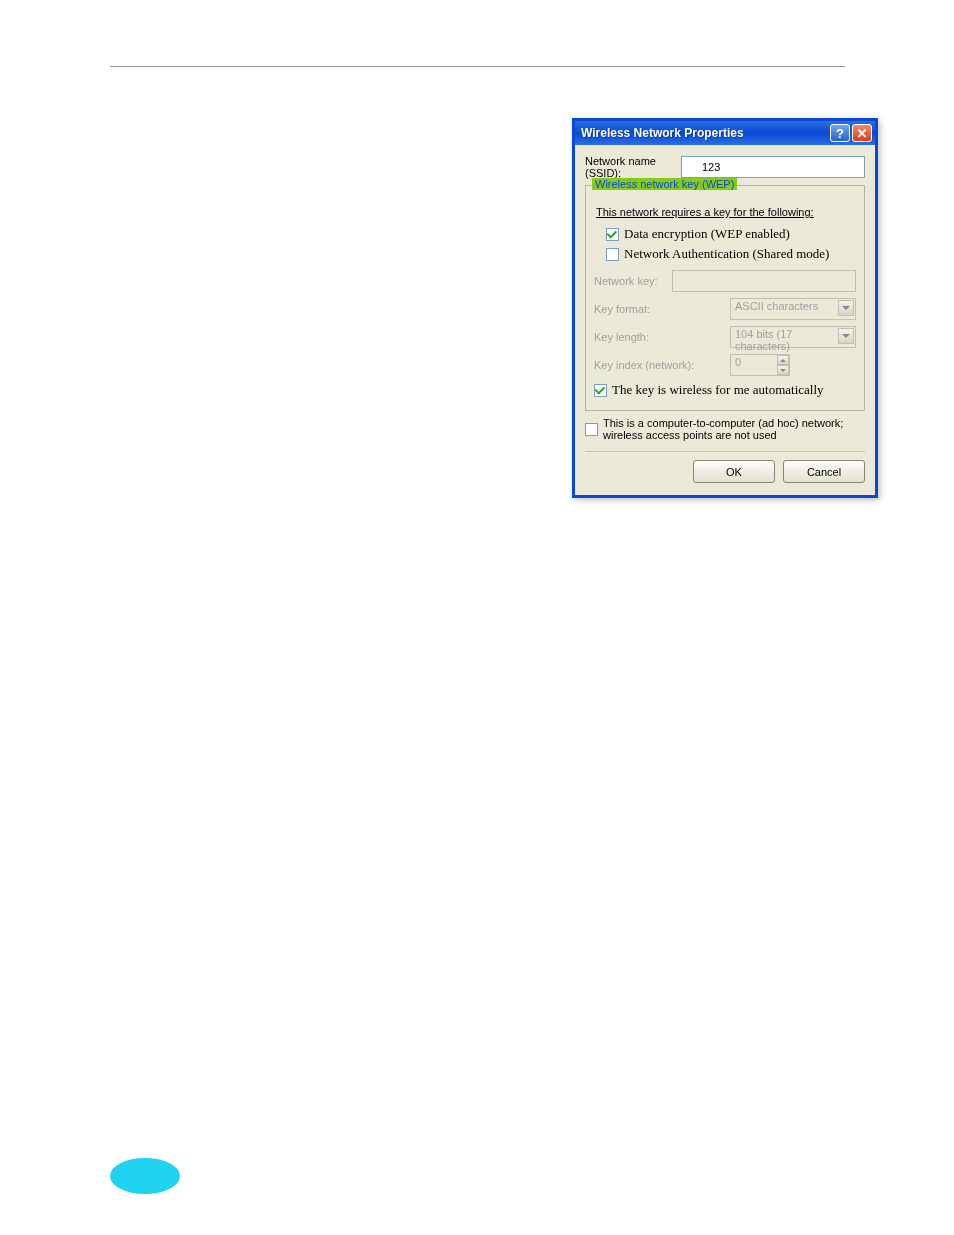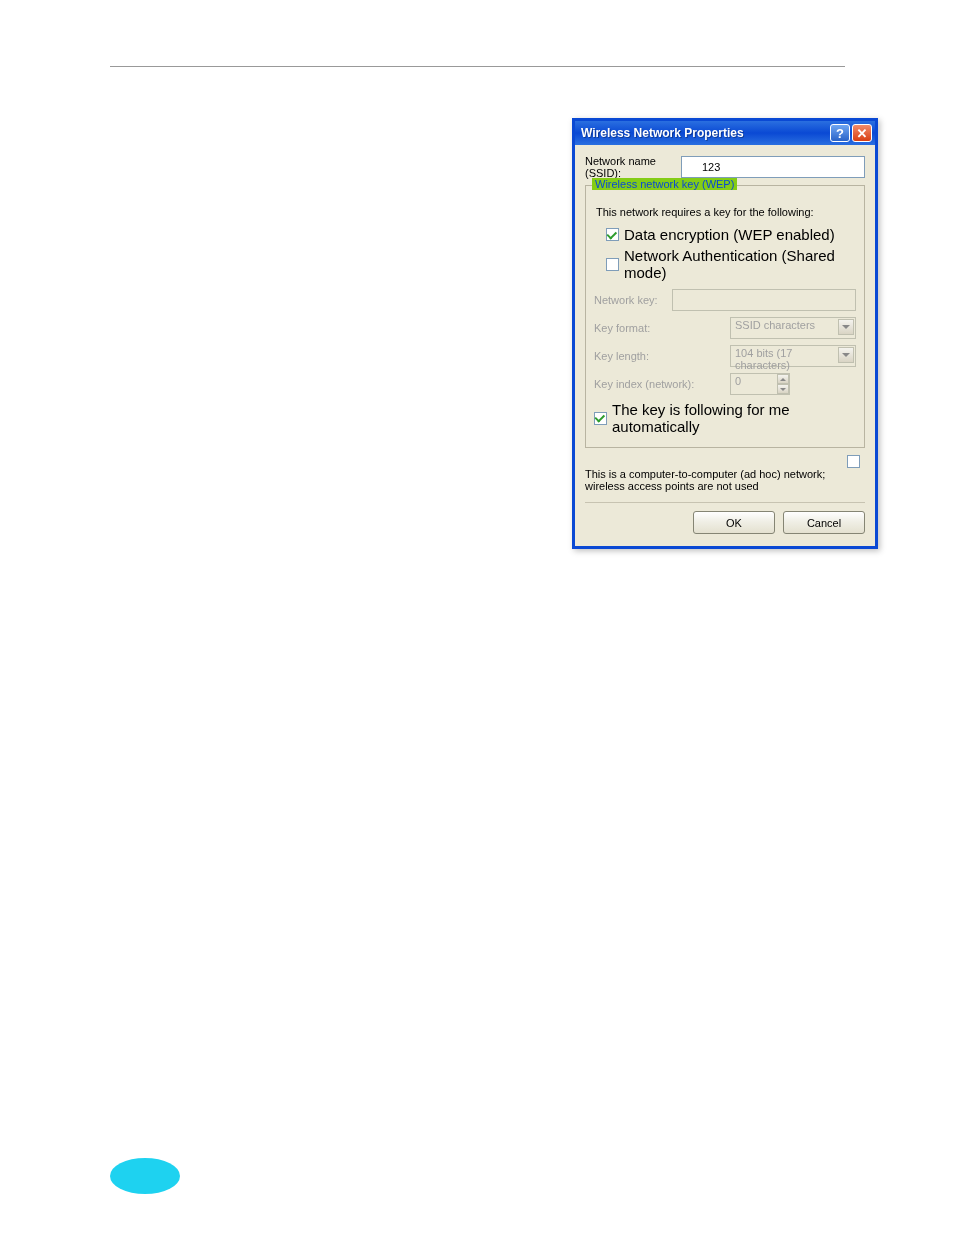--- a/index.html
+++ b/index.html
@@ -92,33 +92,34 @@
     top: -8px;
     left: 6px;
     background: #84cc16;
     padding: 0 3px;
     color: #0a49d4;
     font-size: 11px;
   }
   .note {
     font-size: 11px;
     margin: 0 0 8px 2px;
+    text-decoration: underline;
   }
   .cbrow {
     display: flex;
     align-items: center;
     margin: 2px 0 4px 12px;
-    font-size: 15px;
+    font-size: 13px;
+    font-family: Liberation Serif, serif;
   }
   .cbrow-outer {
     display: flex;
-    align-items: flex-end;
+    align-items: center;
     margin: 6px 0 4px 0;
     font-size: 11px;
-    flex-direction: column;
   }
   .cb {
     width: 13px;
     height: 13px;
     min-width: 13px;
     border: 1px solid #7f9db9;
     background: #fff;
     margin-right: 5px;
     display: inline-flex;
     align-items: center;
@@ -284,21 +285,21 @@
       </div>
 
       <div class="row disabled-row" style="margin-top:8px;">
         <label class="lbl">Network key:</label>
         <input class="textinput" type="text" disabled="" value="" style="">
       </div>
 
       <div class="row disabled-row">
         <label class="lbl">Key format:</label>
         <div class="selectbox">
-          <span>SSID characters</span>
+          <span>ASCII characters</span>
           <span class="chev"></span>
         </div>
       </div>
 
       <div class="row disabled-row">
         <label class="lbl">Key length:</label>
         <div class="selectbox">
           <span>104 bits (17 characters)</span>
           <span class="chev"></span>
         </div>
@@ -310,21 +311,21 @@
           <span>0</span>
           <div class="spin-btns">
             <div class="up"></div>
             <div class="down"></div>
           </div>
         </div>
       </div>
 
       <div class="cbrow" style="margin-left:0; margin-top:6px;">
         <span class="cb checked"></span>
-        <span>The key is following for me automatically</span>
+        <span>The key is wireless for me automatically</span>
       </div>
     </div>
 
     <div class="cbrow-outer">
       <span class="cb" style="margin-top:1px;"></span>
       <span>This is a computer-to-computer (ad hoc) network; wireless access points are not used</span>
     </div>
 
     <hr class="divider">
 

